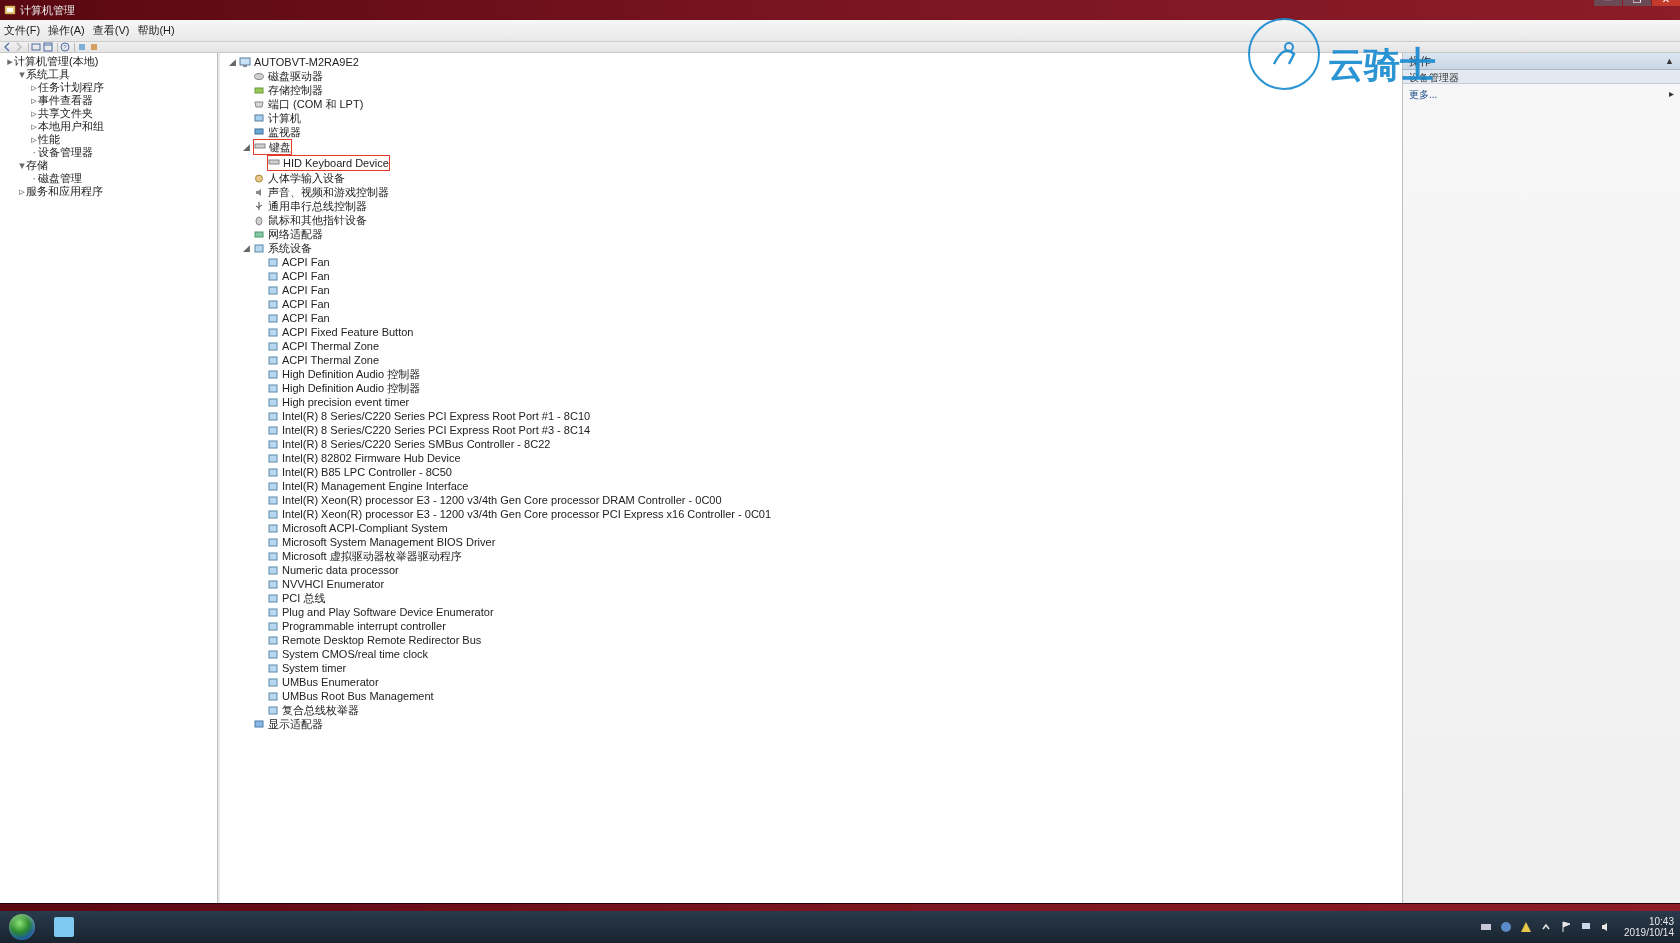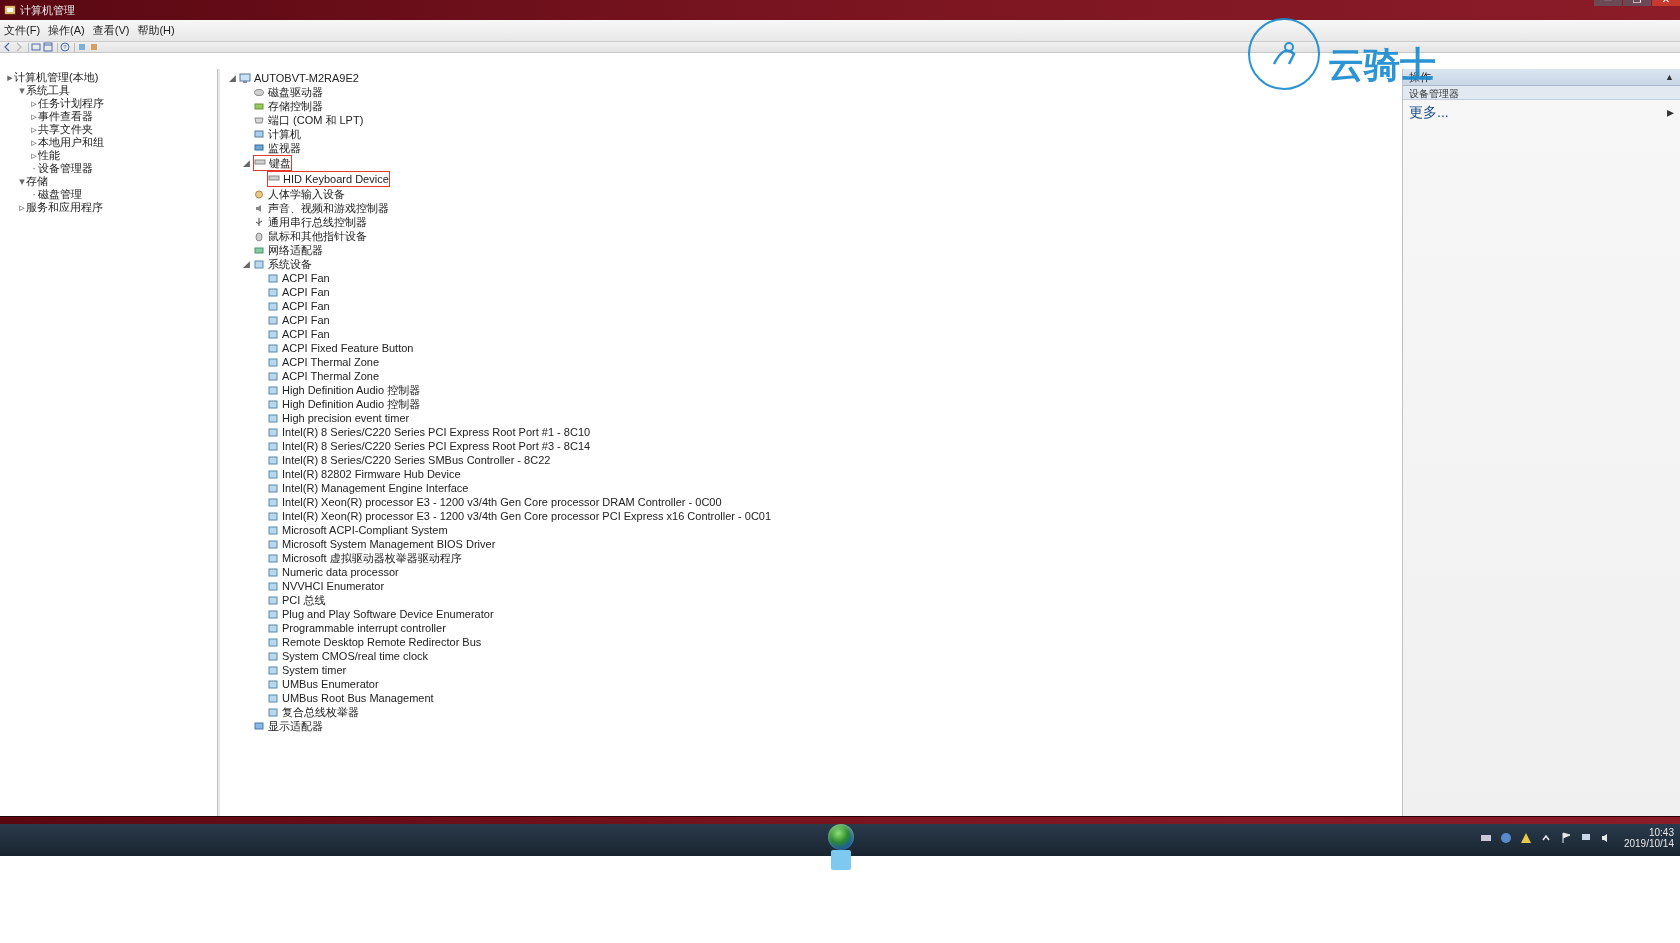--- a/index.html
+++ b/index.html
@@ -13,51 +13,51 @@
 .winctrl .min, .winctrl .max { background: #6b4a56; }
 .winctrl .close { background: #c43b2e; }
 
 .menubar { height: 22px; background: linear-gradient(to bottom, #f7f7f7, #e8e8e8); border-bottom: 1px solid #ccc; display: flex; align-items: center; padding: 0 4px; font-size: 11px; color: #222; }
 .menubar span { margin-right: 8px; }
 
 .toolbar { height: 11px; background: linear-gradient(to bottom, #f0f0f0, #e4e4e4); border-bottom: 1px solid #c8c8c8; display: flex; align-items: center; padding: 0 2px; }
 .toolbar .tb-icon { width: 10px; height: 10px; margin-right: 2px; display: inline-block; }
 .toolbar .sep { width: 1px; height: 9px; background: #bbb; margin: 0 2px; }
 
-.main { display: flex; height: 747px; margin-top: 16px; }
+.main { display: flex; height: 850px; }
 .leftpanel { width: 218px; border-right: 1px solid #c0c0c0; background: #fff; font-size: 11px; color: #222; padding-top: 2px; }
 .leftpanel .node { padding-left: 6px; line-height: 13px; white-space: nowrap; }
 .leftpanel .indent1 { padding-left: 18px; }
 .leftpanel .indent2 { padding-left: 30px; }
 .leftpanel .bullet { display: inline-block; width: 8px; text-align: center; color: #6a6a6a; }
 
 .midsplit { width: 2px; background: #e8e8e8; }
 
 .centerpanel { flex: 1; background: #fff; font-size: 11px; color: #222; padding: 2px 0 0 8px; overflow: hidden; }
 .tree .row { line-height: 14px; white-space: nowrap; display: flex; align-items: center; }
 .tree .exp { width: 9px; display: inline-block; text-align: center; color: #666; font-size: 9px; margin-right: 2px; }
 .tree .dicon { width: 12px; height: 11px; display: inline-block; margin-right: 3px; }
 .tree .d0 { padding-left: 0; }
 .tree .d1 { padding-left: 14px; }
 .tree .d2 { padding-left: 28px; }
 .tree .redbox { border: 1.5px solid #e43a2c; padding: 0 0; }
 
 .rightpanel { width: 278px; border-left: 1px solid #c0c0c0; background: linear-gradient(to bottom, #f7f7f7, #f0f0f0); position: relative; font-size: 11px; }
 .rightpanel .r-head { height: 17px; background: linear-gradient(to bottom, #dbe6f2, #c9d6e4); border-bottom: 1px solid #a9b8c8; padding: 2px 6px; font-size: 11px; color: #222; display: flex; justify-content: space-between; align-items: center; }
 .rightpanel .r-sub { height: 14px; background: #e2e9f0; border-bottom: 1px solid #c2cedb; padding: 1px 6px; font-size: 10px; color: #333; }
-.rightpanel .r-body { padding: 4px 6px; font-size: 14px; color: #1a4a8a; }
+.rightpanel .r-body { padding: 4px 6px; font-size: 10px; color: #1a4a8a; }
 .rightpanel .arrow { font-size: 9px; color: #333; }
 
 .watermark { position: absolute; top: 18px; right: 244px; display: flex; align-items: flex-end; opacity: 0.92; pointer-events: none; }
 .watermark .circle { width: 72px; height: 72px; border: 2.5px solid #1a8bd0; border-radius: 50%; display: flex; align-items: center; justify-content: center; }
 .watermark .text { font-size: 36px; color: #1a8bd0; margin-left: 8px; font-weight: 700; }
 
 .vborder { height: 8px; background: linear-gradient(to right, #5a0812, #7a1520, #8b1c28); border-top: 1px solid #240408; }
 
-.taskbar { height: 32px; background: linear-gradient(to bottom, #2a3a4c, #18242f); display: flex; align-items: center; position: relative; flex-direction: column; }
+.taskbar { height: 32px; background: linear-gradient(to bottom, #2a3a4c, #18242f); display: flex; align-items: center; position: relative; }
 .taskbar .start { width: 40px; height: 30px; display: flex; align-items: center; justify-content: center; margin-left: 2px; }
 .taskbar .start .orb { width: 26px; height: 26px; border-radius: 50%; background: radial-gradient(circle at 40% 35%, #8de47a, #2e8b2e 40%, #1a5a9e 70%, #0e3a5e); box-shadow: inset 0 2px 4px rgba(255,255,255,0.4); }
 .taskbar .pin { width: 40px; height: 28px; display: flex; align-items: center; justify-content: center; margin-left: 2px; }
 .taskbar .pin .ic { width: 20px; height: 20px; background: #7ec9f0; border-radius: 2px; }
 .taskbar .tray { position: absolute; right: 6px; display: flex; align-items: center; height: 28px; }
 .taskbar .tray .ti { width: 14px; height: 14px; margin: 0 3px; display: inline-block; }
 .taskbar .clock { color: #e8e8e8; font-size: 10px; text-align: right; line-height: 11px; margin-left: 8px; }
 
 svg.i { width: 100%; height: 100%; display: block; }
 </style>
@@ -403,20 +403,29 @@
             <span>Intel(R) 8 Series/C220 Series SMBus Controller - 8C22</span>
           </div>
           <div class="row d2">
             <span class="exp"></span>
             <span class="dicon">
               <svg class="i" viewBox="0 0 12 11">
                 <rect x="2" y="2" width="8" height="7" fill="#b8d8f0" stroke="#5a88a8"></rect>
               </svg>
             </span>
             <span>Intel(R) 82802 Firmware Hub Device</span>
+          </div>
+          <div class="row d2">
+            <span class="exp"></span>
+            <span class="dicon">
+              <svg class="i" viewBox="0 0 12 11">
+                <rect x="2" y="2" width="8" height="7" fill="#b8d8f0" stroke="#5a88a8"></rect>
+              </svg>
+            </span>
+            <span>Intel(R) B85 LPC Controller - 8C50</span>
           </div>
           <div class="row d2">
             <span class="exp"></span>
             <span class="dicon">
               <svg class="i" viewBox="0 0 12 11">
                 <rect x="2" y="2" width="8" height="7" fill="#b8d8f0" stroke="#5a88a8"></rect>
               </svg>
             </span>
             <span>Intel(R) Management Engine Interface</span>
           </div>

